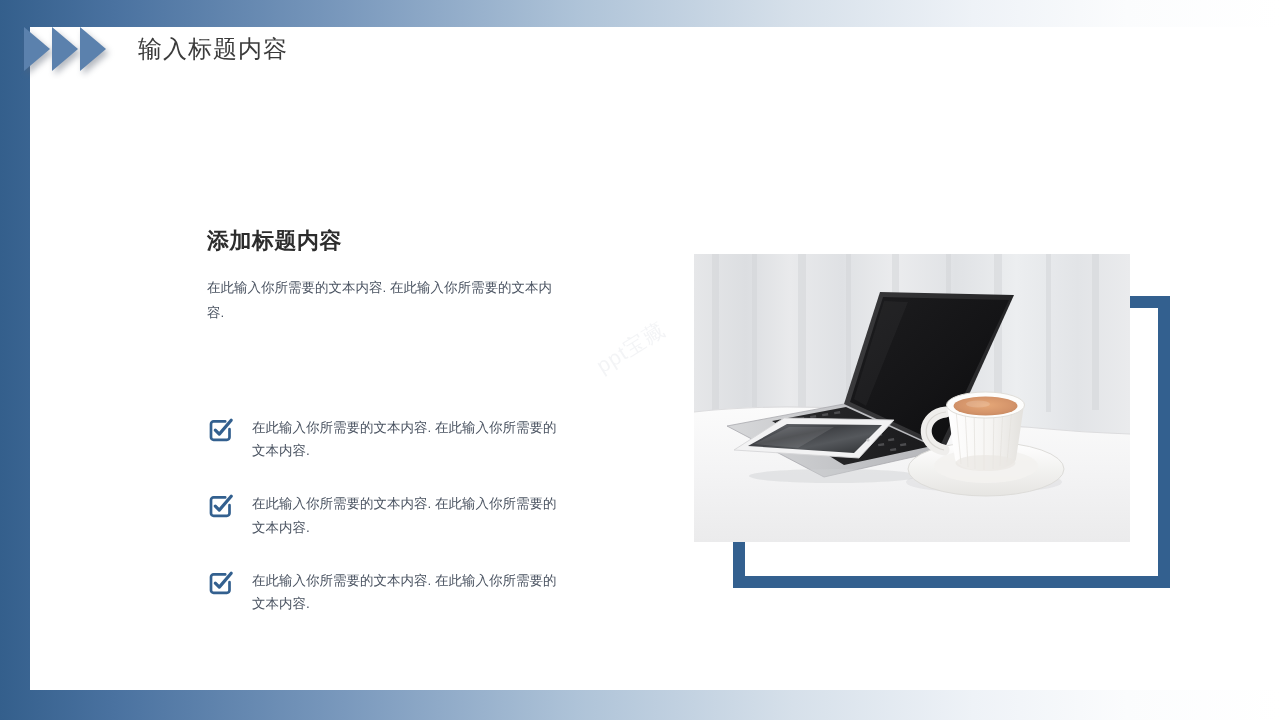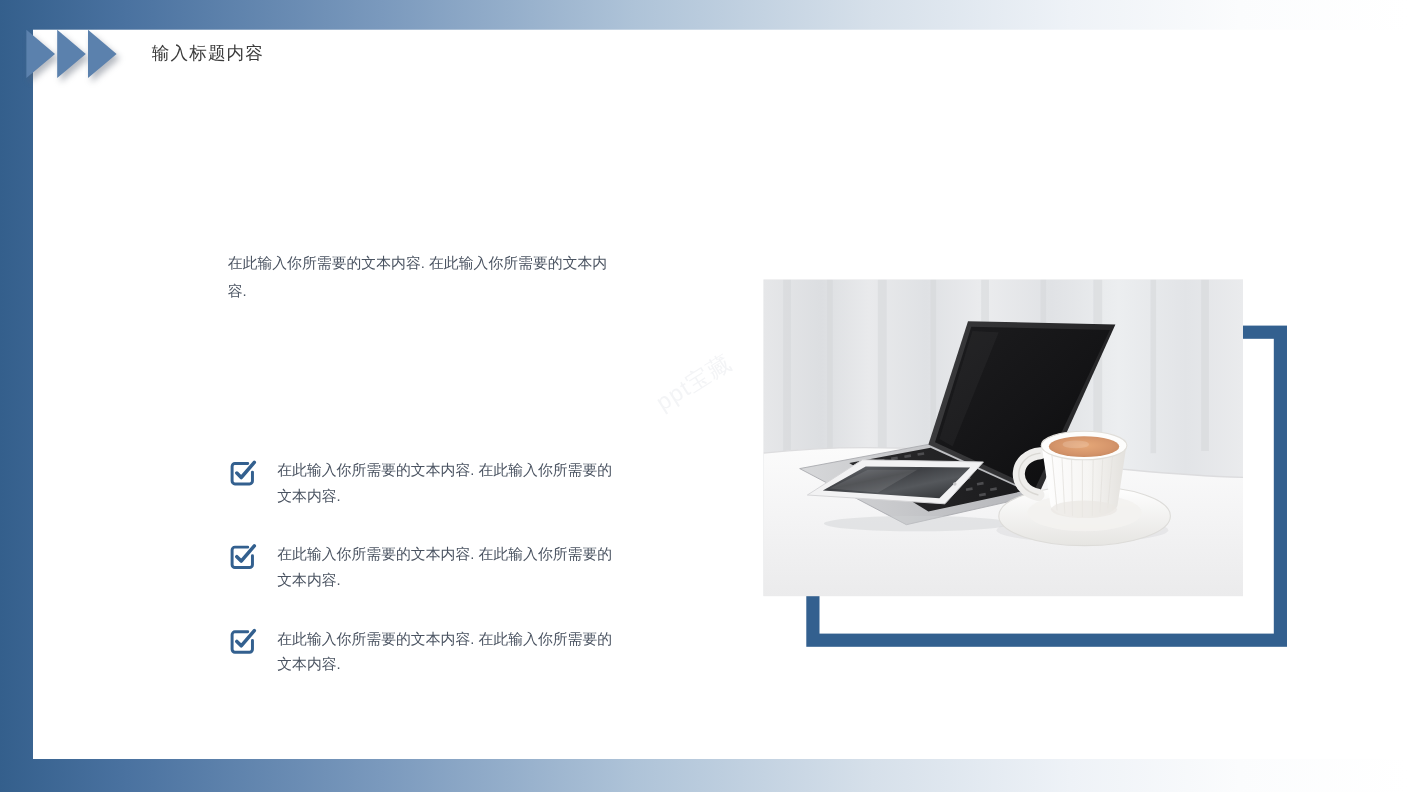--- a/index.html
+++ b/index.html
@@ -65,21 +65,21 @@
     border-top: 22px solid transparent;
     border-bottom: 22px solid transparent;
     border-left: 26px solid #5b81ad;
     filter: drop-shadow(3px 4px 3px rgba(90,100,115,0.45));
   }
   .chev.c1 { left: 0px;  }
   .chev.c2 { left: 28px; }
   .chev.c3 { left: 56px; }
 
   .header-title {
-    font-size: 16px;
+    font-size: 24px;
     color: #3b3b3b;
     letter-spacing: 1px;
     margin-left: 18px;
     white-space: nowrap;
   }
 
   
   .left-col {
     position: absolute;
     left: 207px;
@@ -189,20 +189,21 @@
       <span class="chev c1"></span>
       <span class="chev c2"></span>
       <span class="chev c3"></span>
     </div>
     <div class="header-title">输入标题内容</div>
   </div>
 
   <div class="watermark">ppt宝藏</div>
 
   <div class="left-col">
+    <h2 class="section-title">添加标题内容</h2>
     <p class="section-body">在此输入你所需要的文本内容. 在此输入你所需要的文本内容.</p>
   </div>
 
   <div class="checklist">
 
     <div class="check-item">
       <span class="check-icon">
         <svg width="26" height="26" viewBox="0 0 26 26">
           <path d="M21.5 12.2 V20.3 A2.6 2.6 0 0 1 18.9 22.9 H5.6 A2.6 2.6 0 0 1 3 20.3 V7 A2.6 2.6 0 0 1 5.6 4.4 H17.2" fill="none" stroke="#33608f" stroke-width="2.7" stroke-linecap="round" stroke-linejoin="round"></path>
           <path d="M7.3 13.1 L11.3 17.1 L23.2 3.3" fill="none" stroke="#33608f" stroke-width="3.2" stroke-linecap="round" stroke-linejoin="round"></path>

